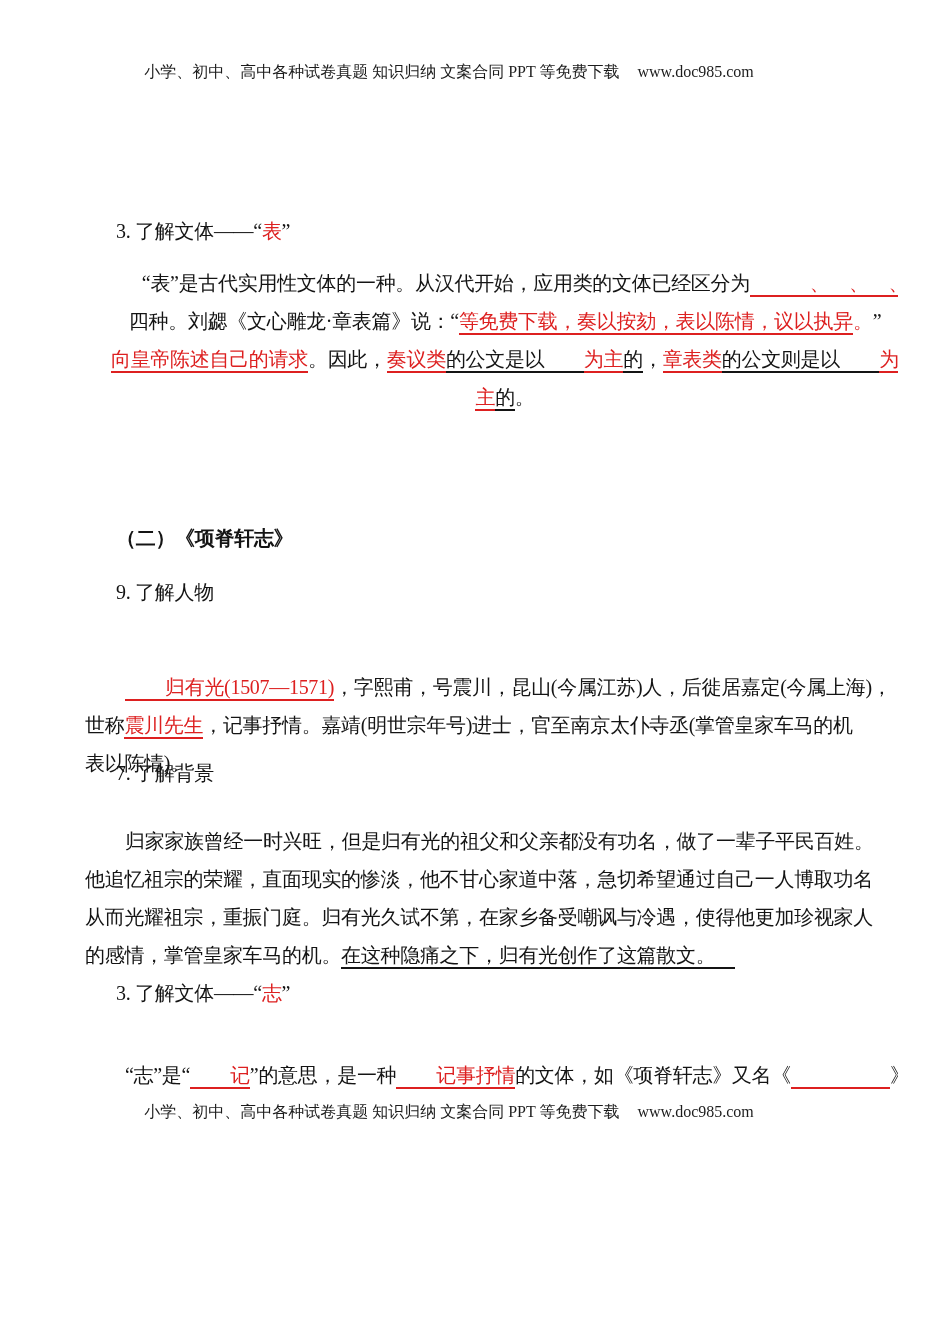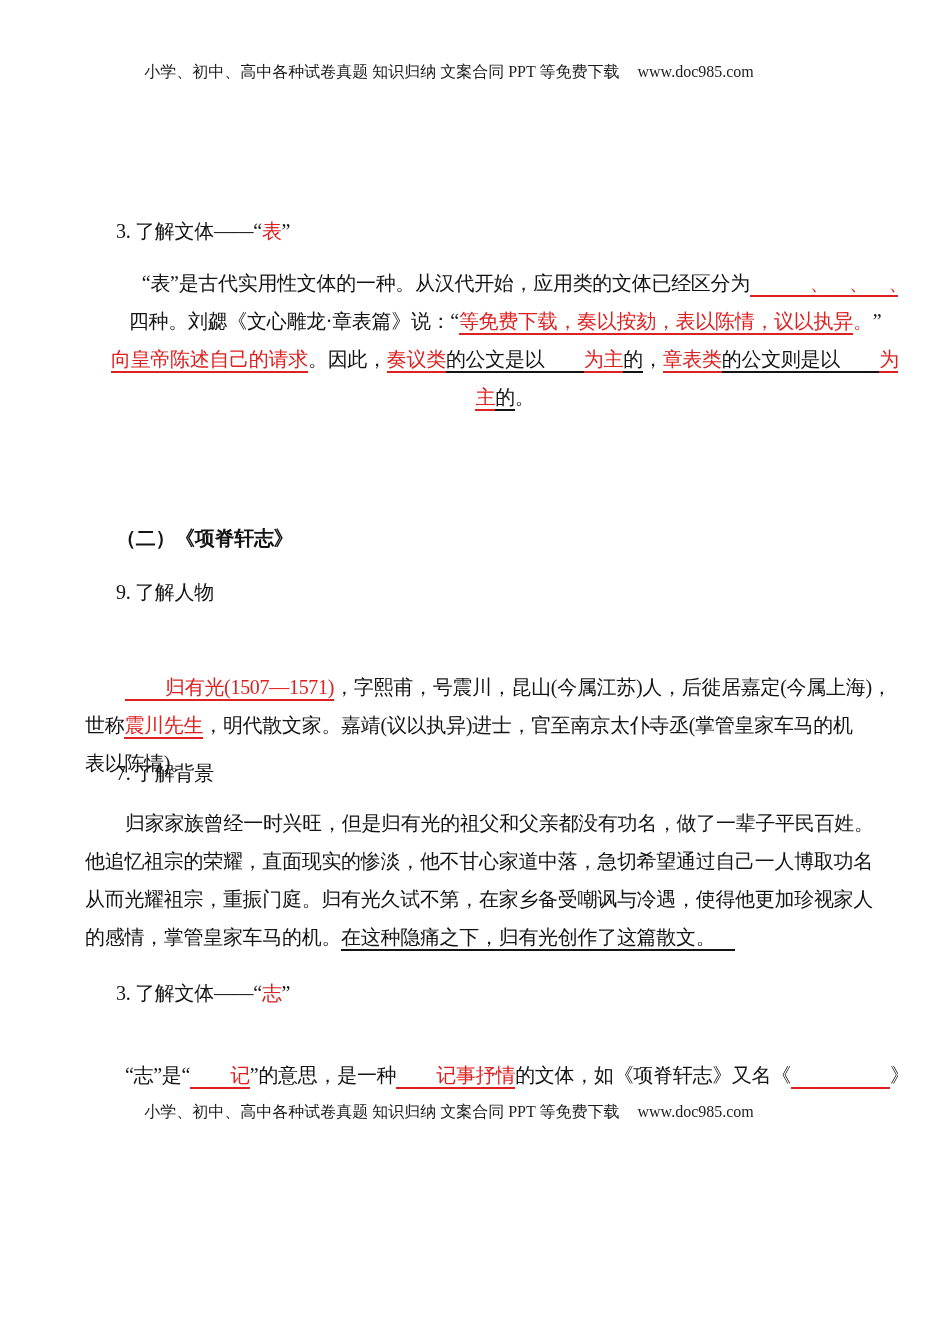--- a/index.html
+++ b/index.html
@@ -52,21 +52,21 @@
     line-height:24px;
     border-bottom:2px solid currentColor;
   }
   
   #blk-h-biao{top:212px;}
   #blk-p-biao{top:264px;text-align:center;}
   #blk-h-xiang{top:519px;}
   #blk-h-renwu{top:573px;}
   #blk-p-renwu{top:624px;margin-top:44px;}
   #blk-h-beijing{top:754px;}
-  #blk-p-beijing{top:804px;font-family:Liberation Serif, serif;}
+  #blk-p-beijing{top:822px;font-family:Liberation Serif, serif;}
   #blk-h-zhi{top:974px;}
   #blk-p-zhi{top:1056px;}
 </style>
 </head>
 <body>
 
 <div class="page">
 
   <div class="runner" id="page-header">
     <span>小学、初中、高中各种试卷真题 知识归纳 文案合同 PPT 等免费下载</span><span class="site-url">www.doc985.com</span>
@@ -86,21 +86,21 @@
   <div class="block section-heading" id="blk-h-xiang">
       <div class="line"><span class="seg">（二）《项脊轩志》</span></div>
     </div>
 
   <div class="block heading" id="blk-h-renwu">
       <div class="line"><span class="seg">9. 了解人物</span></div>
     </div>
 
   <div class="block para" id="blk-p-renwu">
       <div class="line"><span class="seg red u">归有光(1507—1571)</span><span class="seg">，字熙甫，号震川，昆山(今属江苏)人，后徙居嘉定(今属上海)，</span></div>
-      <div class="line"><span class="seg">世称</span><span class="seg red u">震川先生</span><span class="seg">，明代散文家。嘉靖(议以执异)进士，官至南京太仆寺丞(掌管皇家车马的机</span></div>
+      <div class="line"><span class="seg">世称</span><span class="seg red u">震川先生</span><span class="seg">，记事抒情。嘉靖(明世宗年号)进士，官至南京太仆寺丞(掌管皇家车马的机</span></div>
       <div class="line"><span class="seg">表以陈情)。</span></div>
     </div>
 
   <div class="block heading" id="blk-h-beijing">
       <div class="line"><span class="seg">7. 了解背景</span></div>
     </div>
 
   <div class="block para" id="blk-p-beijing">
       <div class="line"><span class="seg">归家家族曾经一时兴旺，但是归有光的祖父和父亲都没有功名，做了一辈子平民百姓。</span></div>
       <div class="line"><span class="seg">他追忆祖宗的荣耀，直面现实的惨淡，他不甘心家道中落，急切希望通过自己一人博取功名</span></div>

